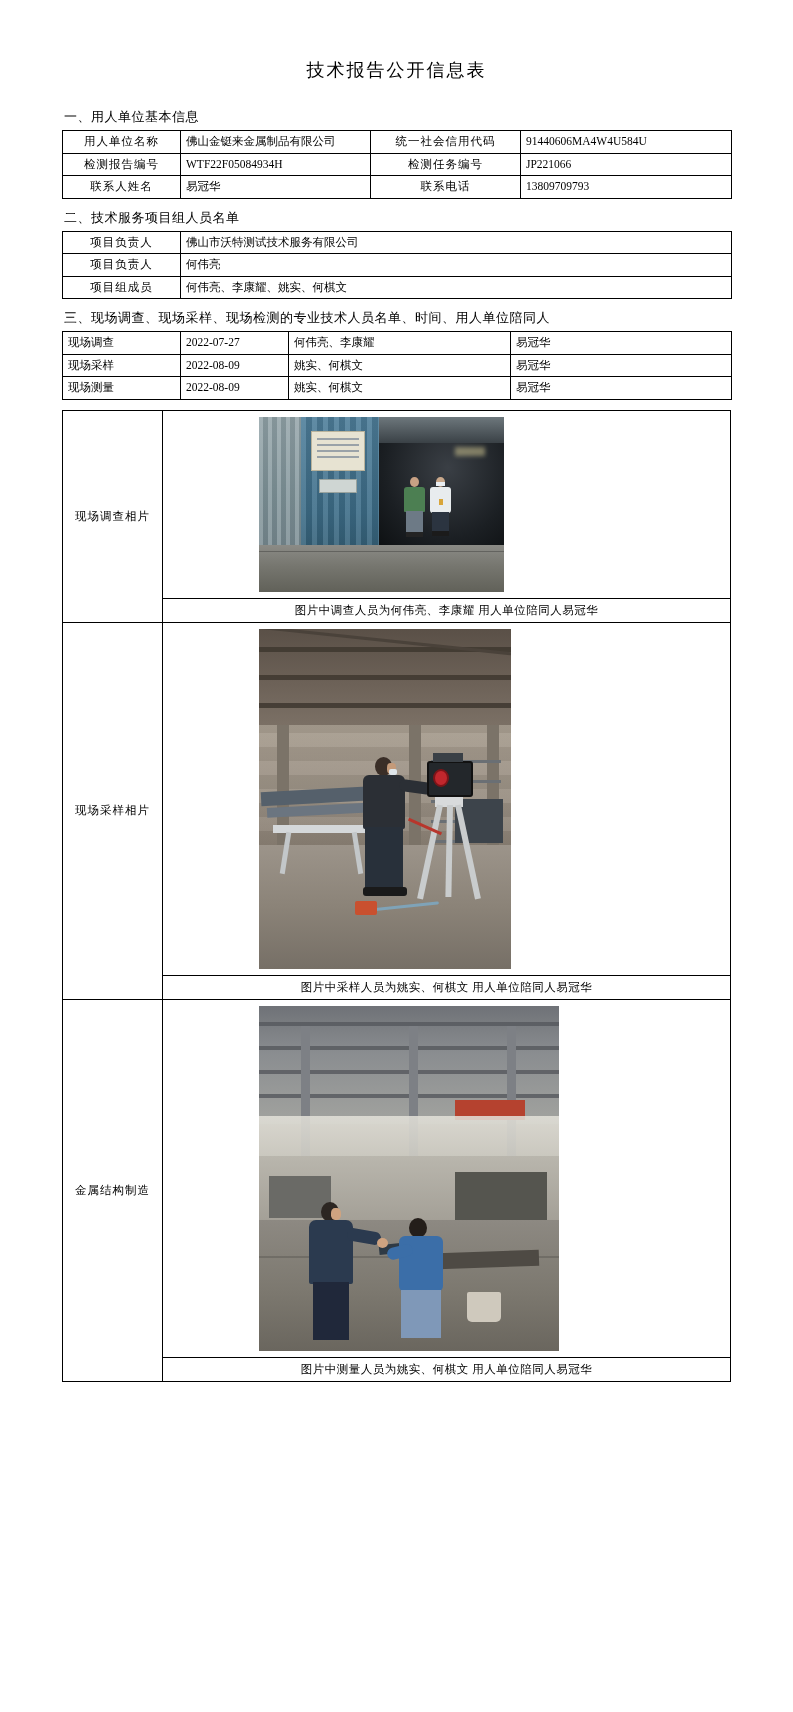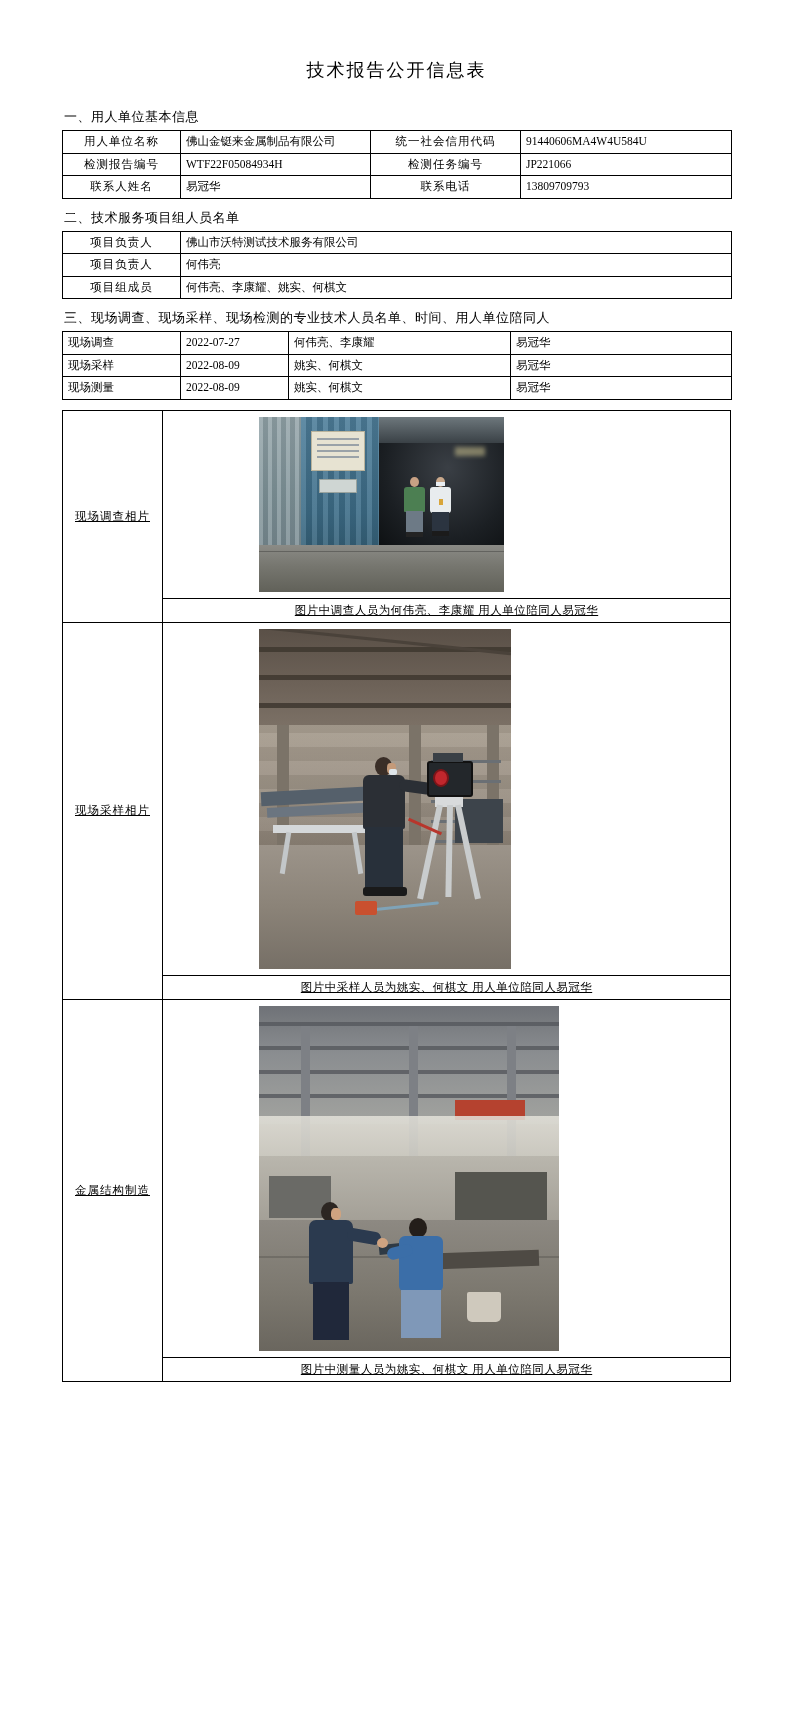--- a/index.html
+++ b/index.html
@@ -70,21 +70,20 @@
   .t3 col.c2 { width: 108px; }
   .t3 col.c3 { width: 222px; }
   .t3 col.c4 { width: 221px; }
 
   
   table.photos {
     border-collapse: collapse;
     width: 100%;
     table-layout: fixed;
     margin-bottom: 30px;
-    text-decoration: underline;
   }
   table.photos td {
     border: 1px solid #000;
     font-size: 11.5px;
     vertical-align: middle;
   }
   td.photo-label {
     width: 100px;
     text-align: center;
     letter-spacing: 1px;

